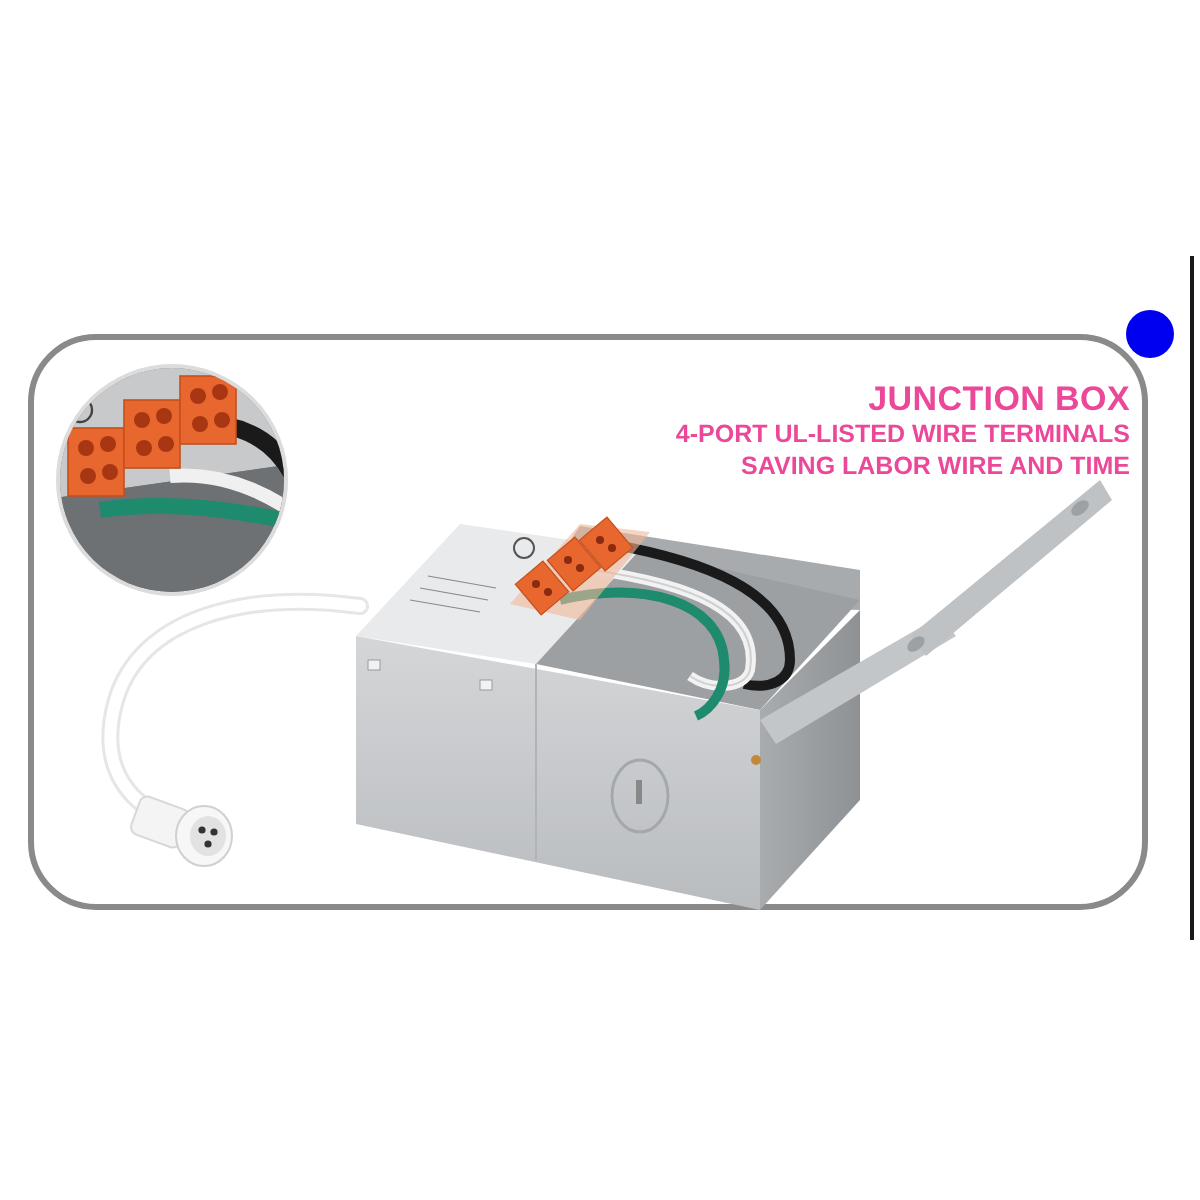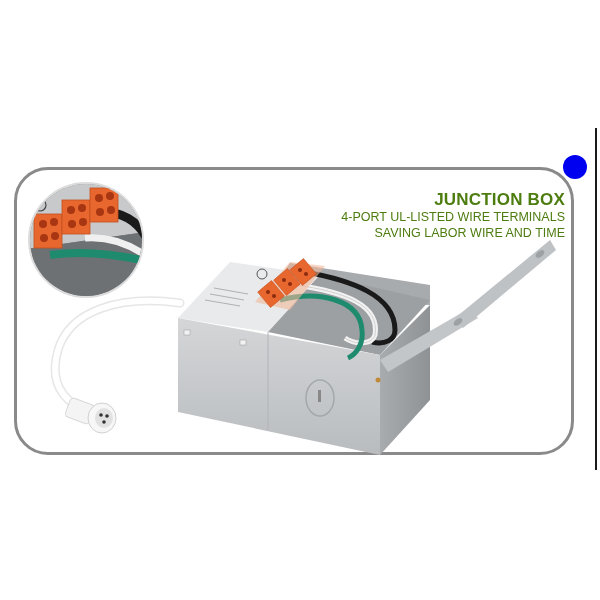--- a/index.html
+++ b/index.html
@@ -9,24 +9,24 @@
       border: 3px solid #8a8a8a; border-radius: 34px; box-sizing: border-box;
     }
     .dot {
       position: absolute; left: 563px; top: 155px; width: 24px; height: 24px;
       border-radius: 50%; background: #0000f0;
     }
     .edge-line {
       position: absolute; left: 595px; top: 128px; width: 2px; height: 342px; background: #1a1a1a;
     }
     .caption {
-      position: absolute; right: 35px; top: 190px; text-align: right; color: #4d7c0f;
+      position: absolute; right: 35px; top: 190px; text-align: right; color: #ec4899;
     }
     .caption .title { font-weight: bold; font-size: 17px; letter-spacing: 0.2px; line-height: 19px; }
-    .caption .line { font-weight: normal; font-size: 12.5px; line-height: 16px; }
+    .caption .line { font-weight: bold; font-size: 12.5px; line-height: 16px; }
     .scene { position: absolute; left: 0; top: 0; }
   </style>
 </head>
 <body>
 
 <div class="edge-line"></div>
 <div class="frame"></div>
 <div class="dot"></div>
 
 <svg class="scene" width="600" height="600" viewBox="0 0 600 600">

